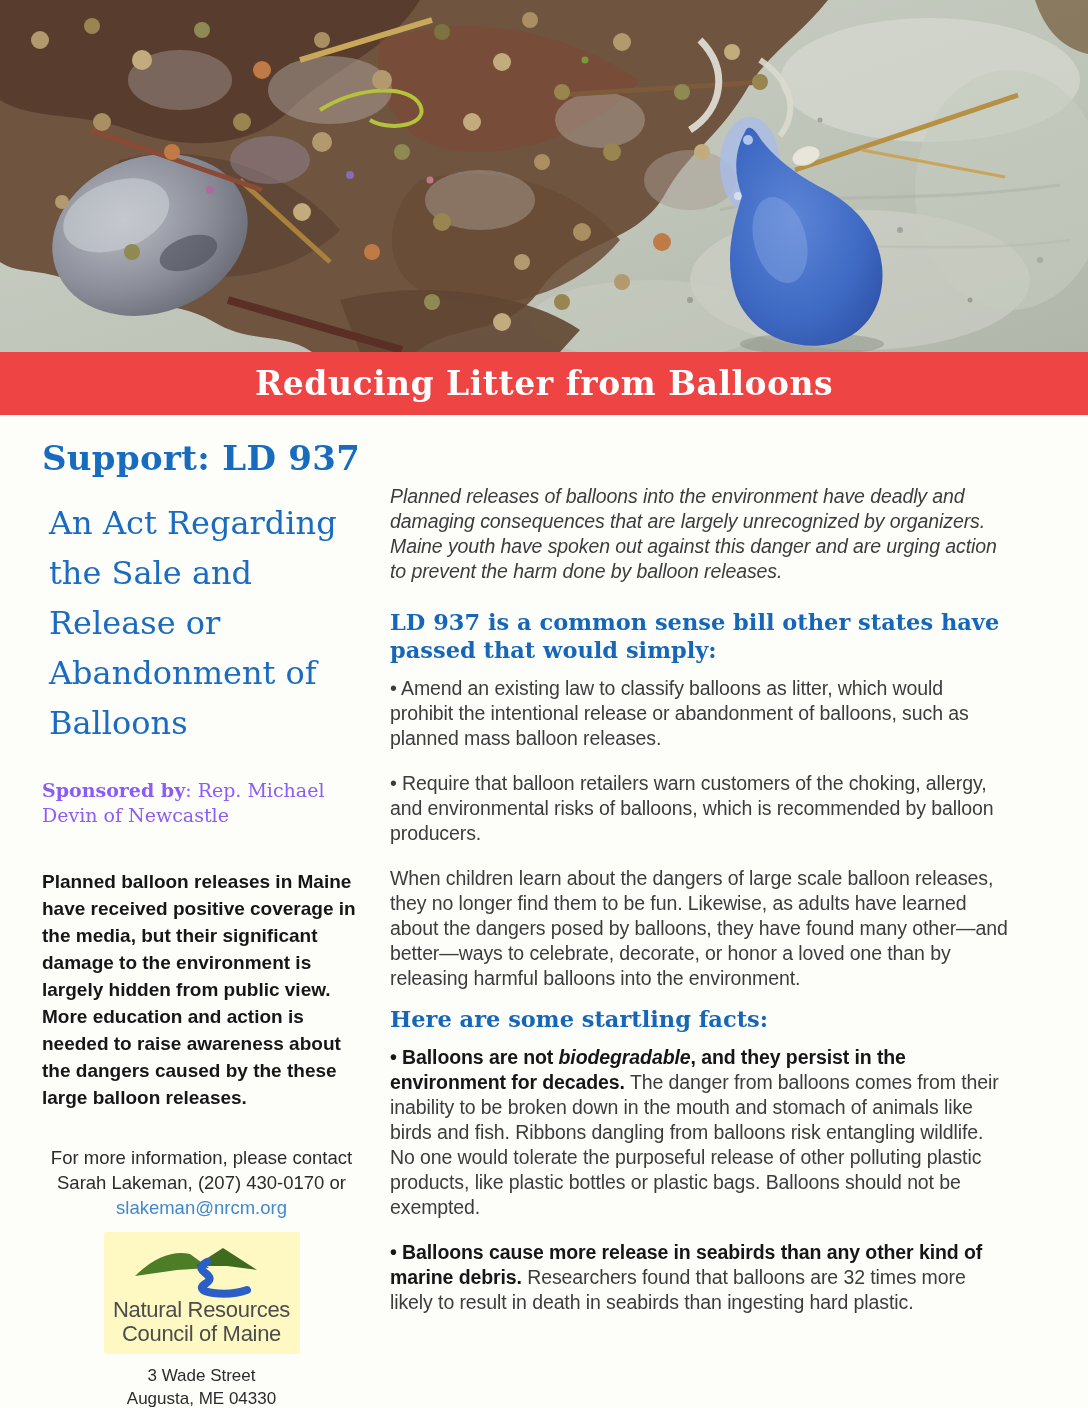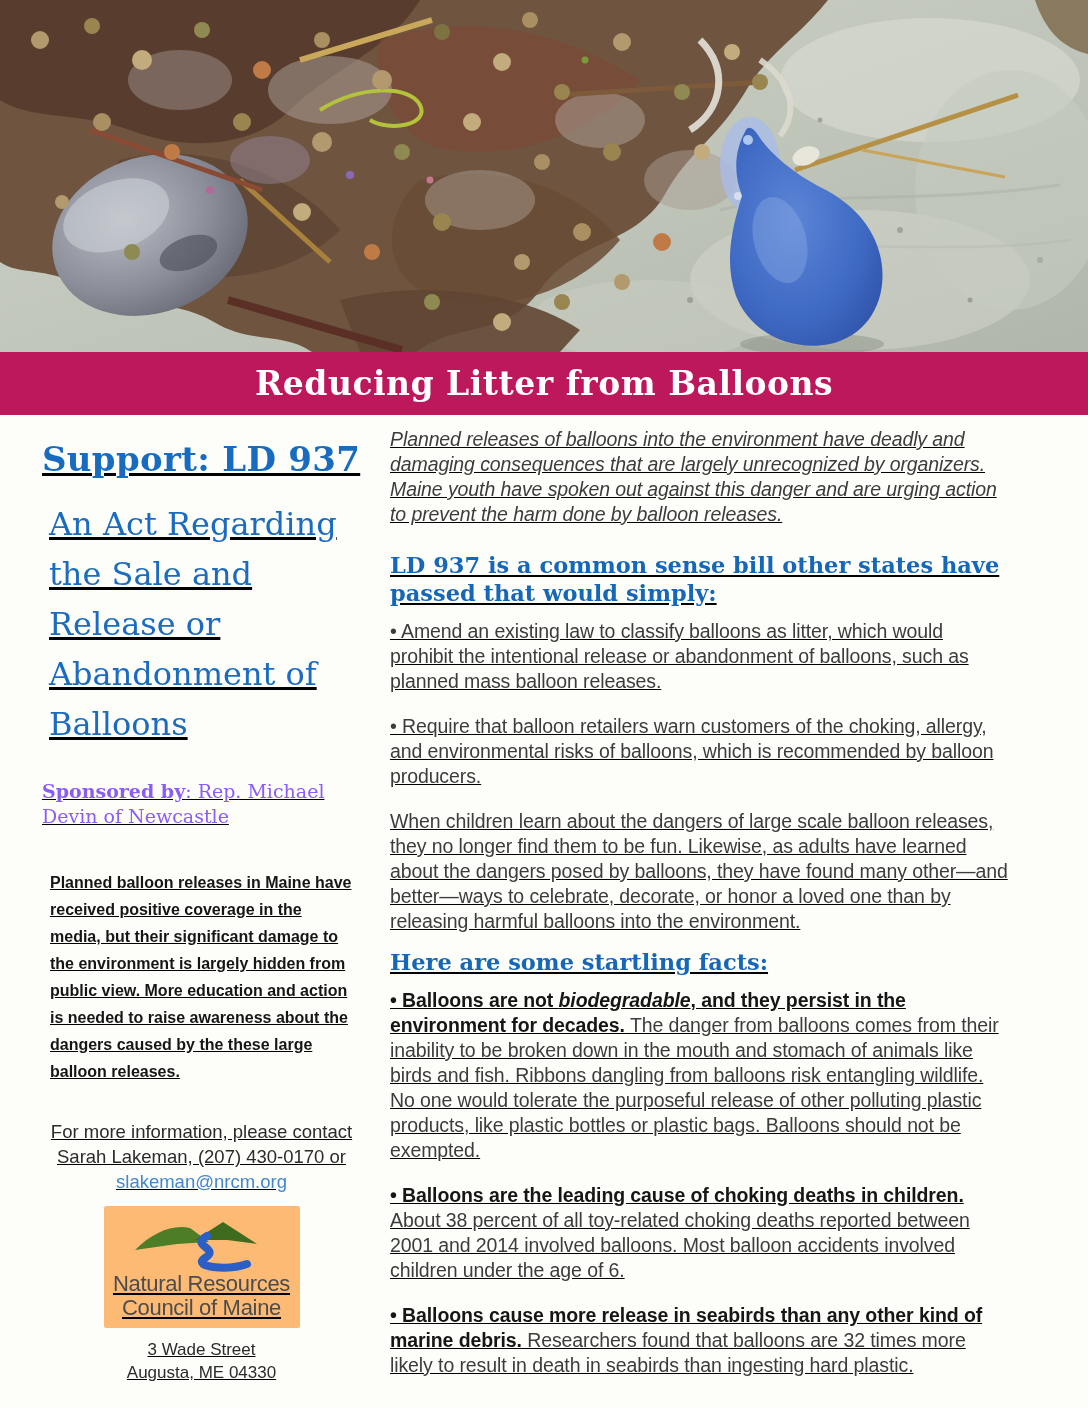--- a/index.html
+++ b/index.html
@@ -4,42 +4,42 @@
 <style>
   html,body { margin:0; padding:0; background:#ffffff; }
   .page { width:1088px; height:1408px; position:relative; background:#fdfdfa;
           font-family:"Liberation Sans", sans-serif; overflow:hidden; }
 
   
   .photo { width:1088px; height:352px; }
   .photo svg { display:block; }
 
   
-  .banner { height:63px; background:#be185d; display:flex; align-items:center; justify-content:center; }
+  .banner { height:63px; background:#ef4444; display:flex; align-items:center; justify-content:center; }
   .banner h1 { margin:0; color:#ffffff; font-family:"DejaVu Serif", serif;
                font-weight:600; font-size:33px; letter-spacing:.5px; }
 
   
-  .content { display:flex; align-items:flex-start; height:993px;text-decoration:underline; }
+  .content { display:flex; align-items:center; height:993px; }
   .leftcol  { width:373px; box-sizing:border-box; padding:14px 12px 0 42px; }
   .divider  { width:3px; background:#2e74b5; margin-bottom:40px; }
   .rightcol { flex:1; box-sizing:border-box; padding:12px 78px 16px 14px; }
 
   
   .support  { margin:10px 0 0; font-family:"DejaVu Serif", serif; font-weight:bold;
               font-size:34px; color:#176cc0; letter-spacing:.3px; }
   .act      { margin:20px 7px 0; font-family:"DejaVu Serif", serif; font-weight:400;
               font-size:32px; line-height:50px; color:#1b6cc0; }
   .sponsored{ margin:30px 0 16px; font-family:"DejaVu Serif", serif; font-size:19px;
               line-height:25px; color:#8b5cf6; }
   .sponsored b { font-weight:bold; }
-  .summary  { margin:40px 8px 0; font-weight:bold; font-size:16px; line-height:27px; color:#161616; }
+  .summary  { margin:40px 0 0; font-weight:bold; font-size:19px; line-height:27px; color:#161616; }
   .contact  { margin:34px 0 0; text-align:center; font-size:18.5px; line-height:25px; color:#2b2b2b; }
   .link     { color:#4288cc; text-decoration:none; cursor:pointer; }
-  .logoWrap { margin:12px auto 0; width:188px; background:#fdba74; text-align:center;
+  .logoWrap { margin:12px auto 0; width:188px; background:#fef9c3; text-align:center;
               padding:6px 4px 8px; border-radius:2px; }
   .logoWrap svg { display:block; margin:0 auto; }
   .logoText { font-size:22px; line-height:24px; color:#4c4c4c; letter-spacing:-0.3px; }
   .addr     { margin:10px 0 0; text-align:center; font-size:17px; line-height:23px; color:#2b2b2b; }
 
   
   .rightcol p { margin:0 0 20px; font-size:19.5px; line-height:25px; color:#3c3c3c; letter-spacing:-0.1px; }
   .intro    { font-style:italic; color:#343434; margin-bottom:24px !important; }
   .bluehead { margin:0 0 12px; font-family:"DejaVu Serif", serif; font-weight:bold;
               font-size:22.5px; line-height:28px; color:#1667b8; }
@@ -220,18 +220,17 @@
 
       <h4 class="bluehead">LD 937 is a common sense bill other states have passed that would simply:</h4>
       <p>• Amend an existing law to classify balloons as litter, which would prohibit the intentional release or abandonment of balloons, such as planned mass balloon releases.</p>
       <p>• Require that balloon retailers warn customers of the choking, allergy, and environmental risks of balloons, which is recommended by balloon producers.</p>
       <p class="para">When children learn about the dangers of large scale balloon releases, they no longer find them to be fun. Likewise, as adults have learned about the dangers posed by balloons, they have found many other—and better—ways to celebrate, decorate, or honor a loved one than by releasing harmful balloons into the environment.</p>
 
       <h4 class="bluehead">Here are some startling facts:</h4>
 
       <p><b class="lead">• Balloons are not </b><b class="bi">biodegradable</b><b class="lead">, and they persist in the environment for decades.</b><span> The danger from balloons comes from their inability to be broken down in the mouth and stomach of animals like birds and fish. Ribbons dangling from balloons risk entangling wildlife. No one would tolerate the purposeful release of other polluting plastic products, like plastic bottles or plastic bags. Balloons should not be exempted.</span></p>
 
-      <p><b class="lead">• Balloons are the leading cause of choking deaths in children.</b><span> About 38 percent of all toy-related choking deaths reported between 2001 and 2014 involved balloons. Most balloon accidents involved children under the age of 6.</span></p>
 
       <p><b class="lead">• Balloons cause more release in seabirds than any other kind of marine debris.</b><span> Researchers found that balloons are 32 times more likely to result in death in seabirds than ingesting hard plastic.</span></p>
     </main>
   </div>
 </div>
 
 </body></html>

